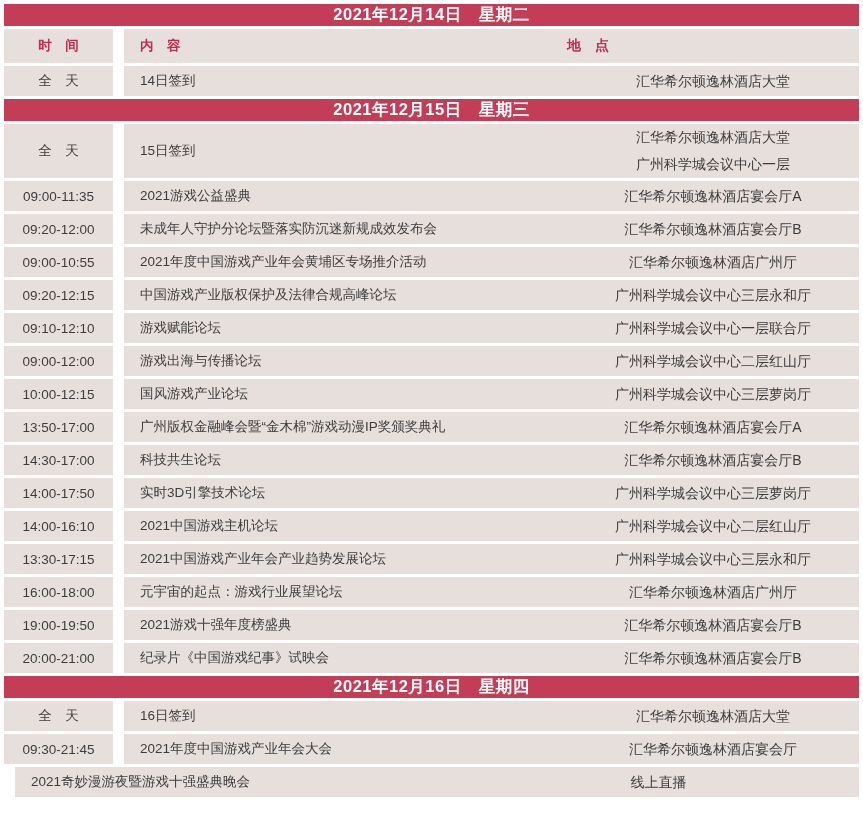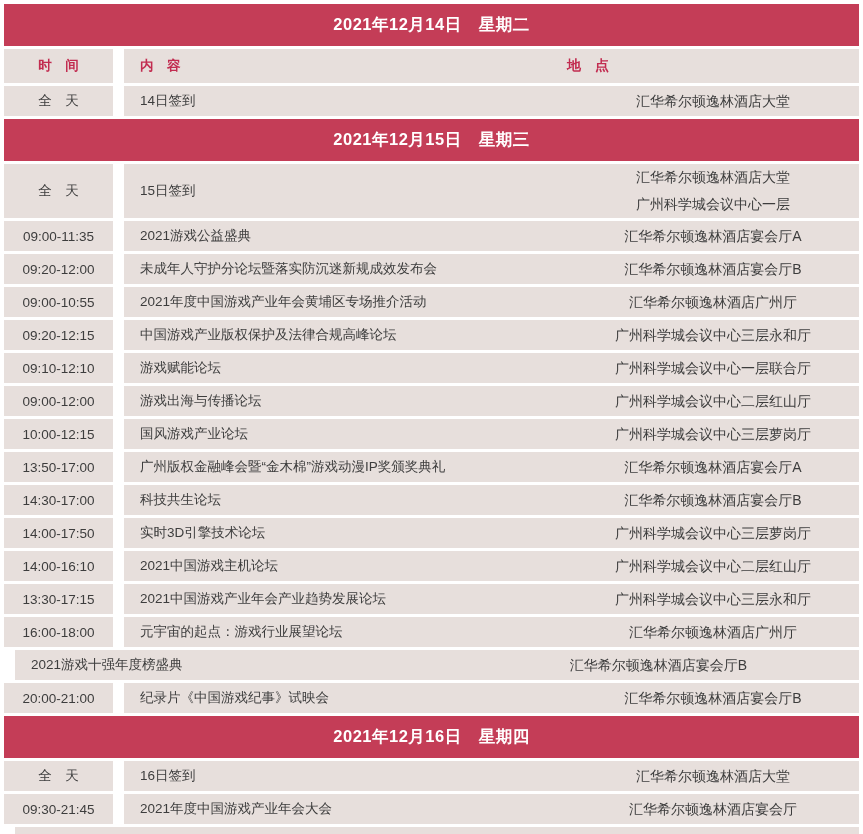--- a/index.html
+++ b/index.html
@@ -18,21 +18,21 @@
     height:834px;
     overflow:hidden;
   }
   #schedule{
     width:863px;
     height:834px;
     padding:4px;
     background:#FFFFFF;
   }
   .date-bar{
-    height:42px;
+    height:22px;
     margin-bottom:3px;
     background:var(--accent);
     display:flex;
     align-items:center;
     justify-content:center;
   }
   .date-text{
     color:#FFFFFF;
     font-size:16.5px;
     font-weight:bold;
@@ -257,20 +257,21 @@
       <div class="cell-time">16:00-18:00</div>
       <div class="col-gap"></div>
       <div class="cell-main">
         <div class="cell-content">元宇宙的起点：游戏行业展望论坛</div>
         <div class="cell-location">
           <div class="loc-line">汇华希尔顿逸林酒店广州厅</div>
         </div>
       </div>
     </div>
     <div class="row">
+      <div class="cell-time">19:00-19:50</div>
       <div class="col-gap"></div>
       <div class="cell-main">
         <div class="cell-content">2021游戏十强年度榜盛典</div>
         <div class="cell-location">
           <div class="loc-line">汇华希尔顿逸林酒店宴会厅B</div>
         </div>
       </div>
     </div>
     <div class="row">
       <div class="cell-time">20:00-21:00</div>

